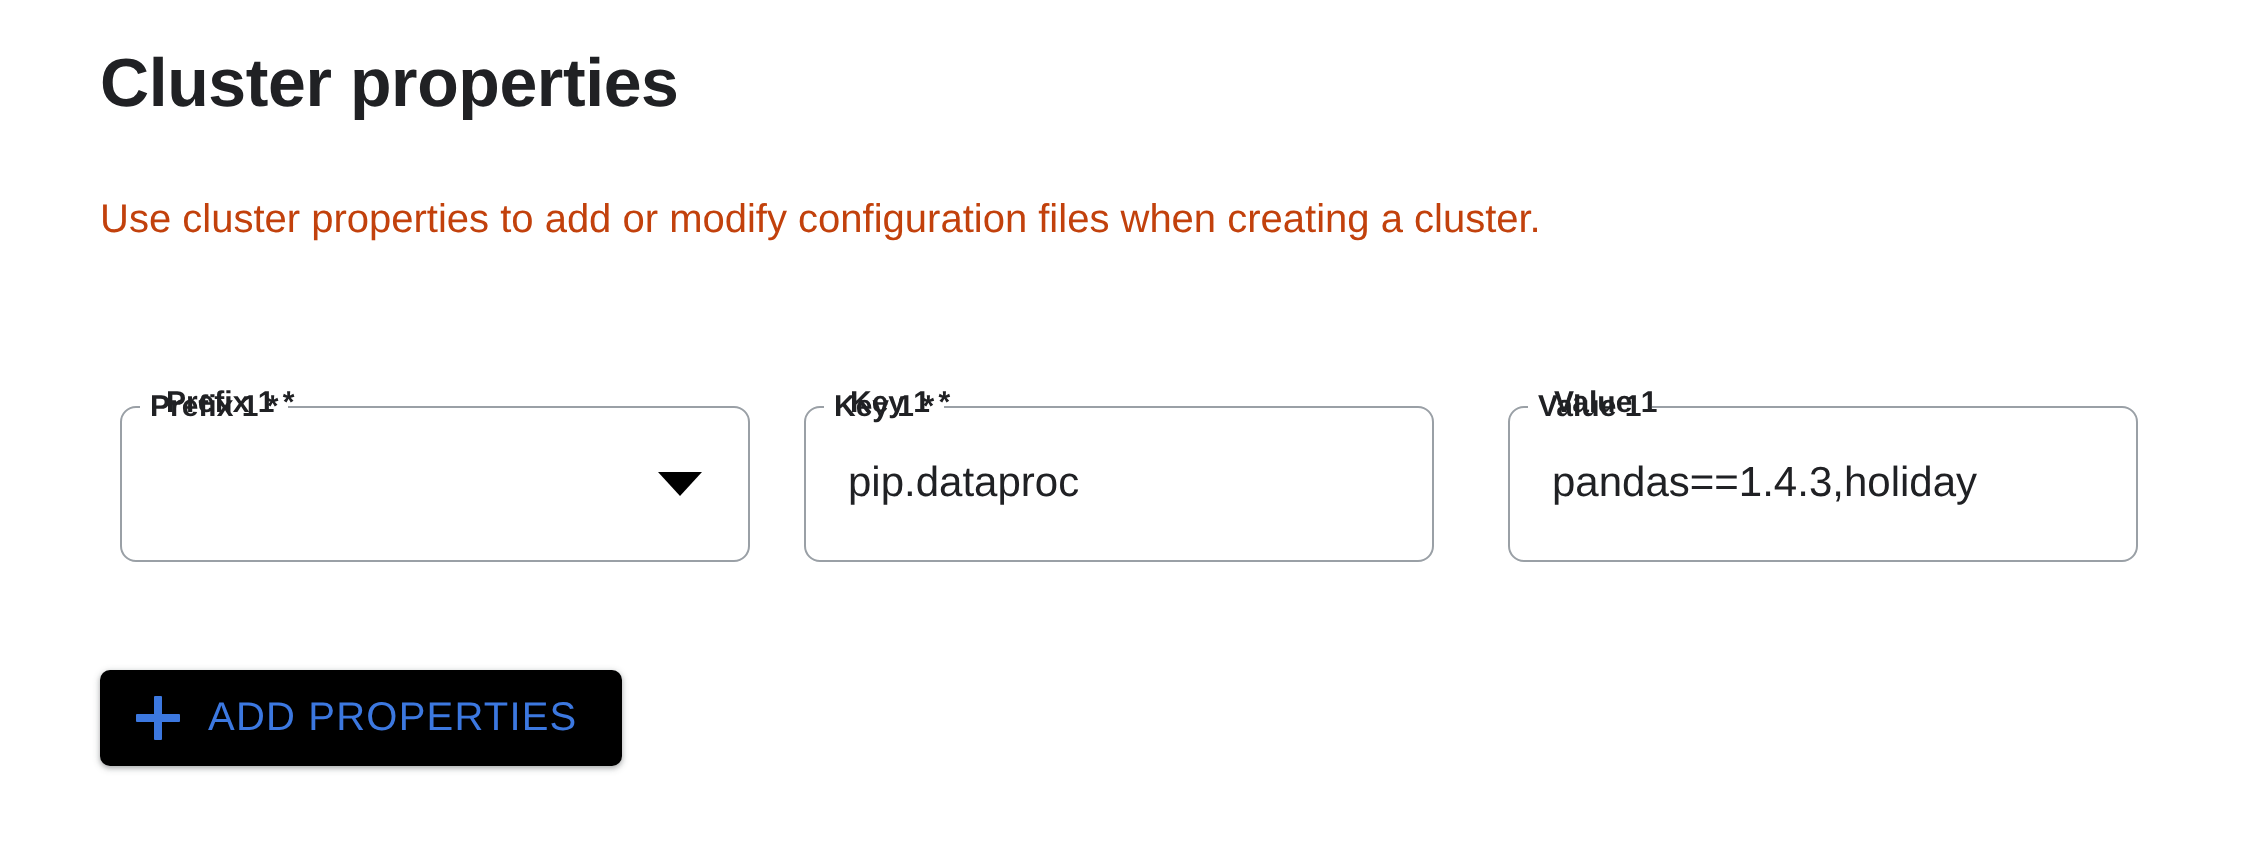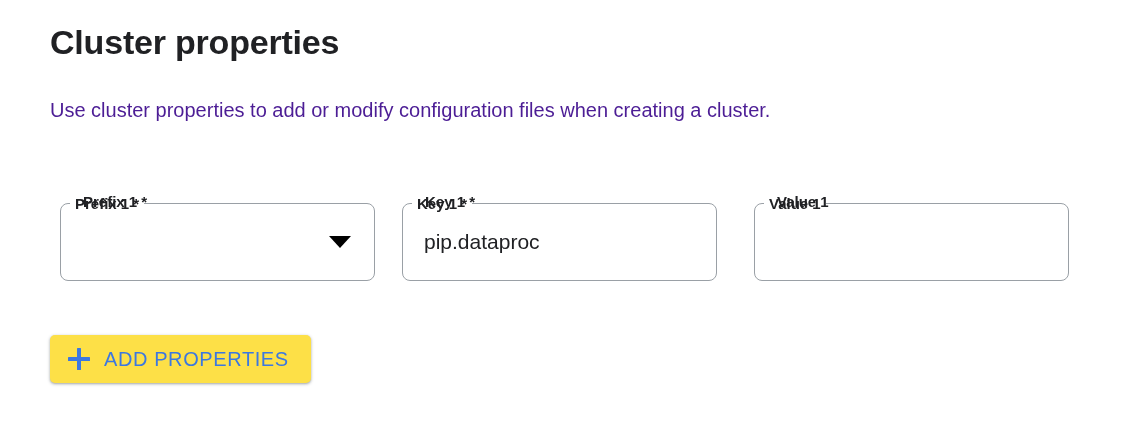--- a/index.html
+++ b/index.html
@@ -35,21 +35,21 @@
     letter-spacing: -0.2px;
     white-space: nowrap;
   }
   .page-desc {
     position: absolute;
     left: 33px;
     top: 96px;
     font-size: 20px;
     line-height: 28px;
     font-weight: 400;
-    color: #4c1d95;
+    color: #c2410c;
     white-space: nowrap;
   }
 
   
   .fields-row {
     position: absolute;
     left: 0;
     top: 203px;
     width: 1122px;
     height: 80px;
@@ -140,21 +140,21 @@
   
   .add-button {
     position: absolute;
     left: 33px;
     top: 335px;
     height: 48px;
     padding: 0 22px 0 18px;
     display: flex;
     align-items: center;
     gap: 14px;
-    background: #fde047;
+    background: #000000;
     border: none;
     border-radius: 5px;
     box-shadow: 0 1px 2px 0 rgba(60,64,67,0.30),
                 0 1px 3px 1px rgba(60,64,67,0.15);
     cursor: pointer;
     font-family: "Liberation Sans", sans-serif;
   }
   .plus-icon {
     position: relative;
     width: 22px;
@@ -216,20 +216,21 @@
       <div class="field-value">pip.dataproc</div>
     </div>
 
     <div class="field f3">
       <fieldset class="field-outline">
         <legend class="field-legend">
           <span>Value 1</span>
         </legend>
       </fieldset>
       <div class="field-label">Value 1</div>
+      <div class="field-value">pandas==1.4.3,holiday</div>
     </div>
 
   </div>
 
   <div class="add-button">
     <span class="plus-icon"></span>
     <span class="add-button-label">ADD PROPERTIES</span>
   </div>
 
 </div>

